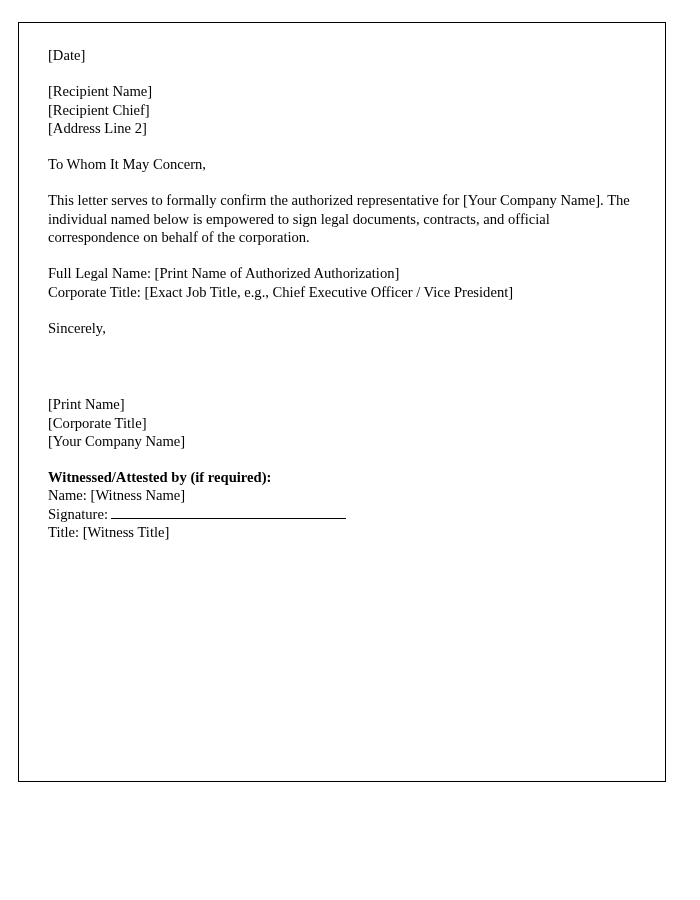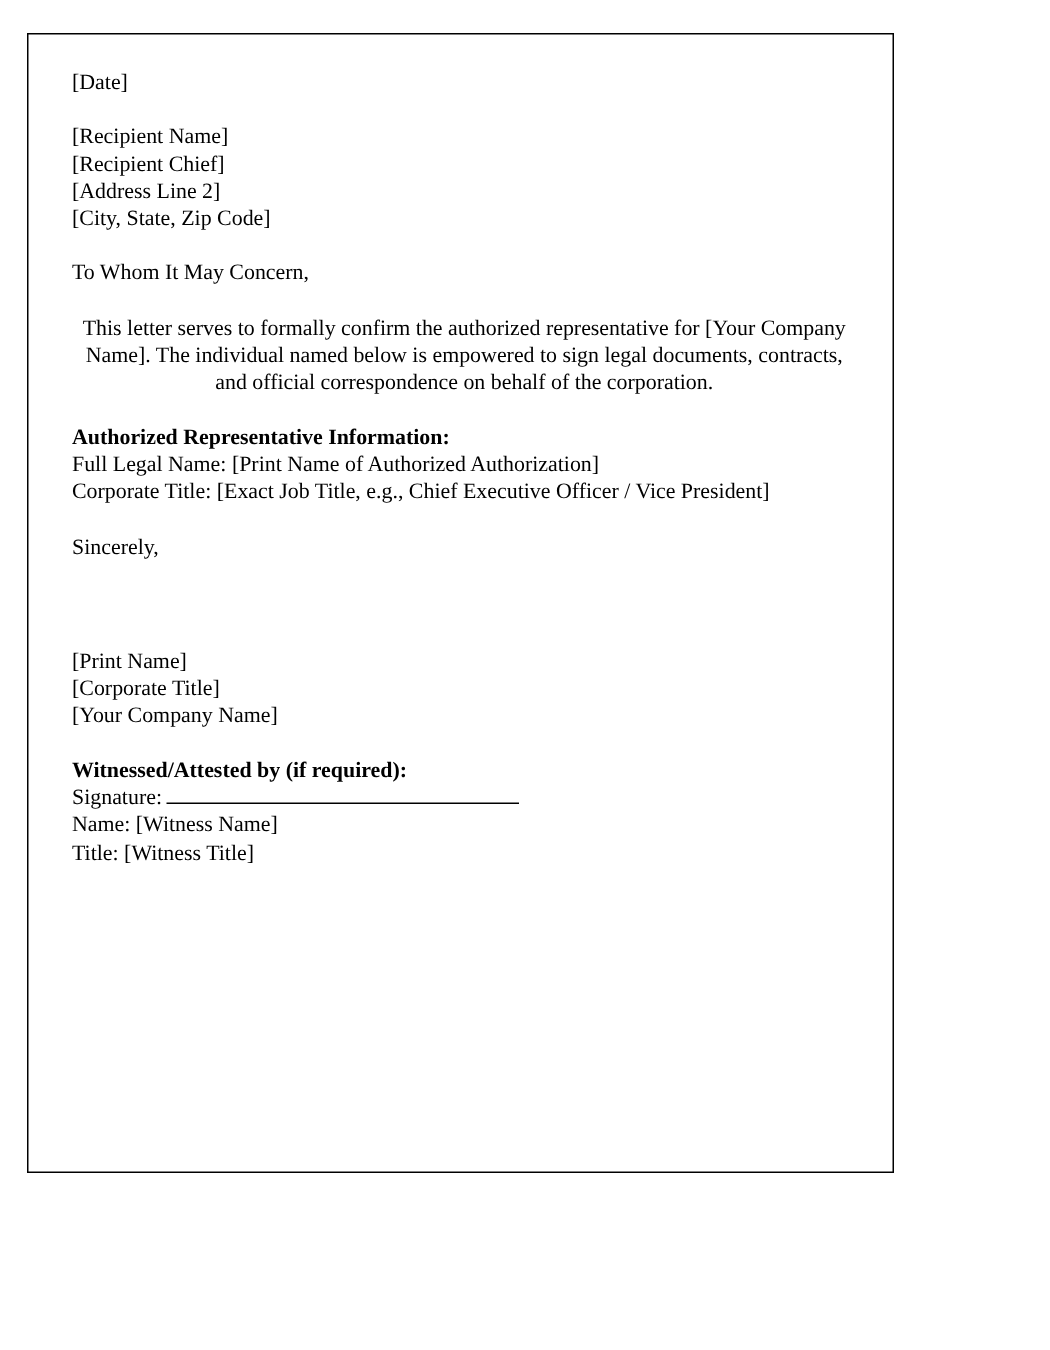--- a/index.html
+++ b/index.html
@@ -11,21 +11,21 @@
     width: 700px;
     height: 900px;
     font-family: "Liberation Serif", serif;
     color: #000000;
     overflow: hidden;
   }
   .page {
     position: absolute;
     left: 18px;
     top: 22px;
-    width: 578px;
+    width: 648px;
     height: 760px;
     border: 1px solid #000000;
     box-sizing: border-box;
     background: #ffffff;
   }
   .content {
     position: absolute;
     left: 29px;
     top: 23px;
     right: 24px;
@@ -36,21 +36,21 @@
     margin: 0 0 18px 0;
   }
   .line {
     white-space: pre-wrap;
   }
   .tight .line {
     line-height: 18.3px;
   }
   .para {
     margin: 0 0 18px 0;
-    text-align: center;
+    text-align: left;
   }
   .bold {
     font-weight: bold;
   }
   .sigline {
     margin: 0;
     padding: 0;
     width: 352px;
     border-bottom: 1px solid #000000;
     height: 14px;
@@ -79,32 +79,30 @@
   <div class="content">
 
     <div class="block">
       <div class="line">[Date]</div>
     </div>
 
     <div class="block tight">
       <div class="line">[Recipient Name]</div>
       <div class="line">[Recipient Chief]</div>
       <div class="line">[Address Line 2]</div>
-      <div class="line">[City, State, Zip Code]</div>
     </div>
 
 
     <div class="block">
       <div class="line">To Whom It May Concern,</div>
     </div>
 
     <div class="para">This letter serves to formally confirm the authorized representative for [Your Company Name]. The individual named below is empowered to sign legal documents, contracts, and official correspondence on behalf of the corporation.</div>
 
     <div class="block tight">
-      <div class="line bold">Authorized Representative Information:</div>
       <div class="line">Full Legal Name: [Print Name of Authorized Authorization]</div>
       <div class="line">Corporate Title: [Exact Job Title, e.g., Chief Executive Officer / Vice President]</div>
     </div>
 
 
     <div class="block">
       <div class="line">Sincerely,</div>
     </div>
 
     <div class="spacer-28"></div>
@@ -113,19 +111,19 @@
     <div class="spacer-12"></div>
 
     <div class="block tight">
       <div class="line">[Print Name]</div>
       <div class="line">[Corporate Title]</div>
       <div class="line">[Your Company Name]</div>
     </div>
 
     <div class="block tight">
       <div class="line bold">Witnessed/Attested by (if required):</div>
+      <div class="line">Name: [Witness Name]</div>
       <div class="line witness-sig-row"><span>Signature:</span><span class="witness-rule"></span></div>
-      <div class="line">Name: [Witness Name]</div>
       <div class="line">Title: [Witness Title]</div>
     </div>
 
   </div>
 </div>
 
 </body></html>

